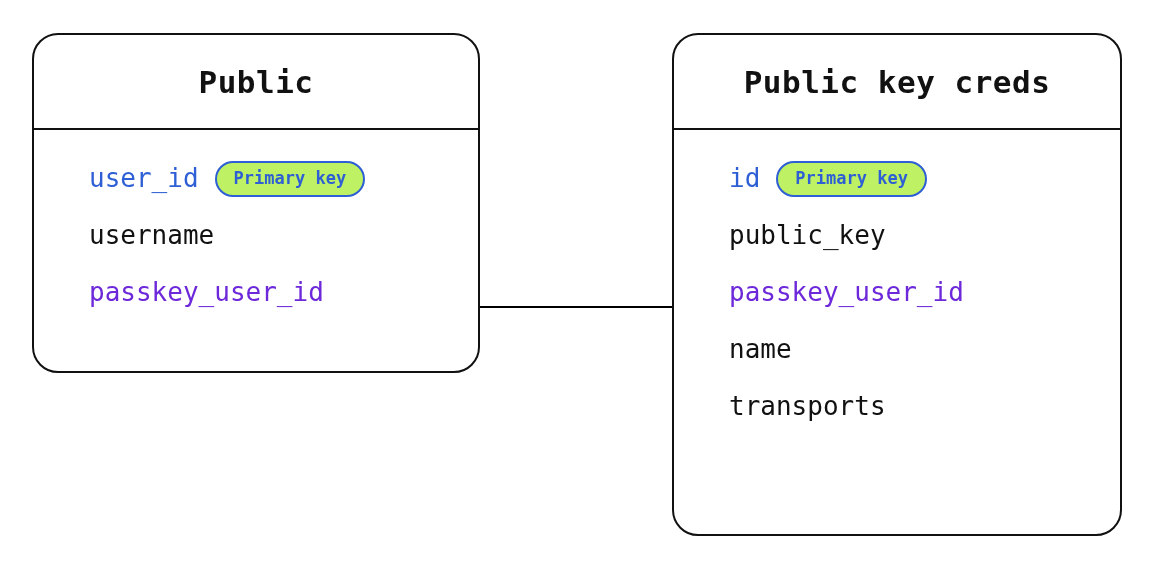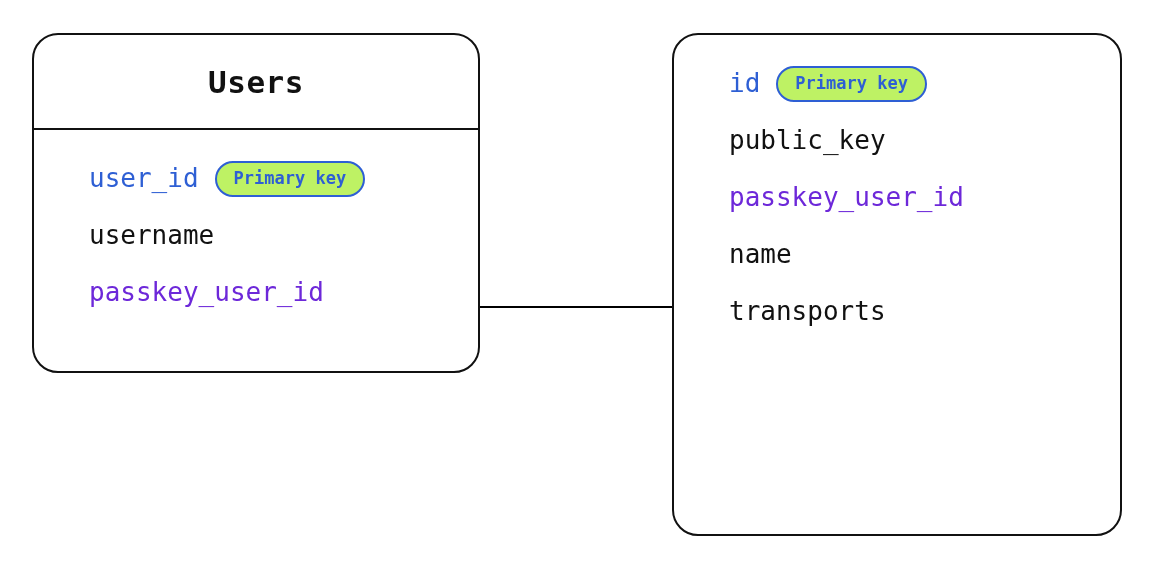--- a/index.html
+++ b/index.html
@@ -97,41 +97,44 @@
 </style>
 </head>
 <body>
 
 <div class="canvas">
 
   <div class="connector" style="left:480px; top:306px; width:192px;"></div>
 
   <div class="entity" style="left:32px; top:33px; width:448px; height:340px;">
     <div class="entity-header">
-      <span class="entity-title">Users</span>
+      <span class="entity-title">Public</span>
     </div>
     <div class="entity-body">
 
       <div class="field-row">
         <span class="field-name pk">user_id</span>
         <span class="badge">Primary key</span>
       </div>
 
       <div class="field-row">
         <span class="field-name plain">username</span>
       </div>
 
       <div class="field-row">
         <span class="field-name fk">passkey_user_id</span>
       </div>
 
     </div>
   </div>
 
   <div class="entity" style="left:672px; top:33px; width:450px; height:503px;">
+    <div class="entity-header">
+      <span class="entity-title">Public key creds</span>
+    </div>
     <div class="entity-body">
 
       <div class="field-row">
         <span class="field-name pk">id</span>
         <span class="badge">Primary key</span>
       </div>
 
       <div class="field-row">
         <span class="field-name plain">public_key</span>
       </div>

